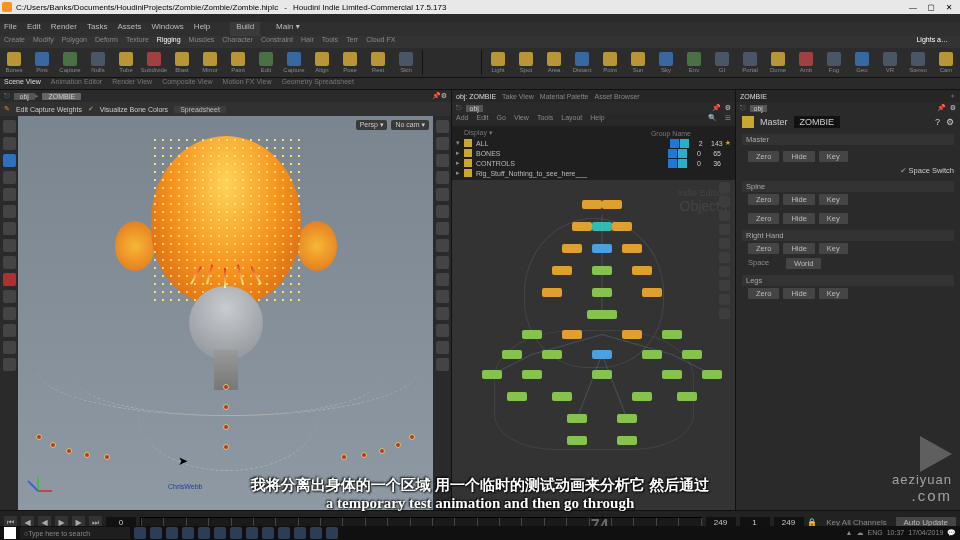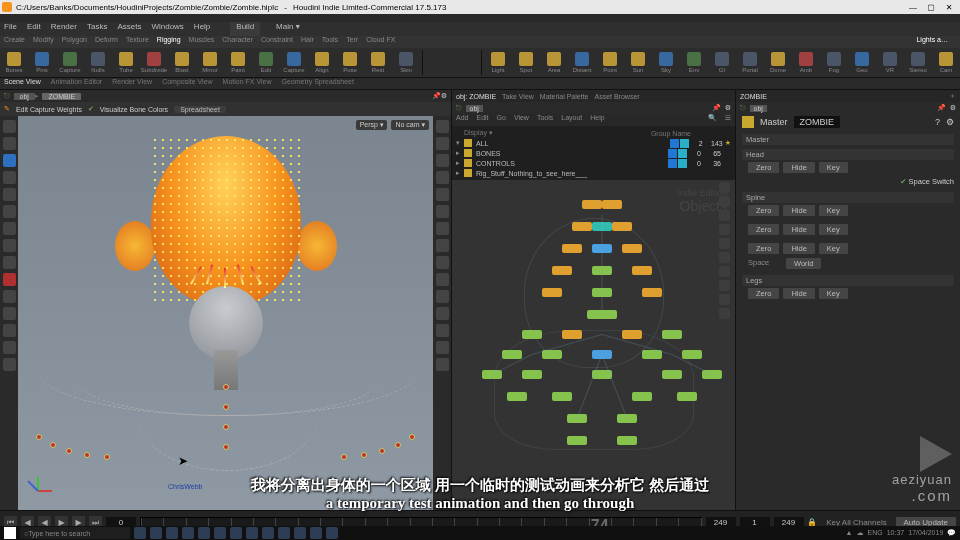--- a/index.html
+++ b/index.html
@@ -590,21 +590,20 @@
       <span style="background:#111;padding:1px 6px">ZOMBIE</span>
       <span style="flex:1"></span>
       <span>?</span>
         <span>⚙</span>
     </div>
     <div class="parm">
       <div class="sect">
           <div class="title">Master</div>
         </div>
       <div class="sect">
-          <div class="title">Head</div>
         <div class="row">
             <span class="btn">Zero</span>
             <span class="btn">Hide</span>
             <span class="btn">Key</span>
           </div>
         <div class="row" style="justify-content:flex-end">
             <span class="chkbox">Space Switch</span>
           </div>
       </div>
       <div class="sect">
@@ -616,20 +615,21 @@
           </div>
       </div>
       <div class="sect">
         <div class="row">
             <span class="btn">Zero</span>
             <span class="btn">Hide</span>
             <span class="btn">Key</span>
           </div>
       </div>
       <div class="sect">
+          <div class="title">Right Hand</div>
         <div class="row">
             <span class="btn">Zero</span>
             <span class="btn">Hide</span>
             <span class="btn">Key</span>
           </div>
         <div class="row">
             <span class="rowlabel">Space</span>
             <span class="btn">World</span>
           </div>
       </div>

